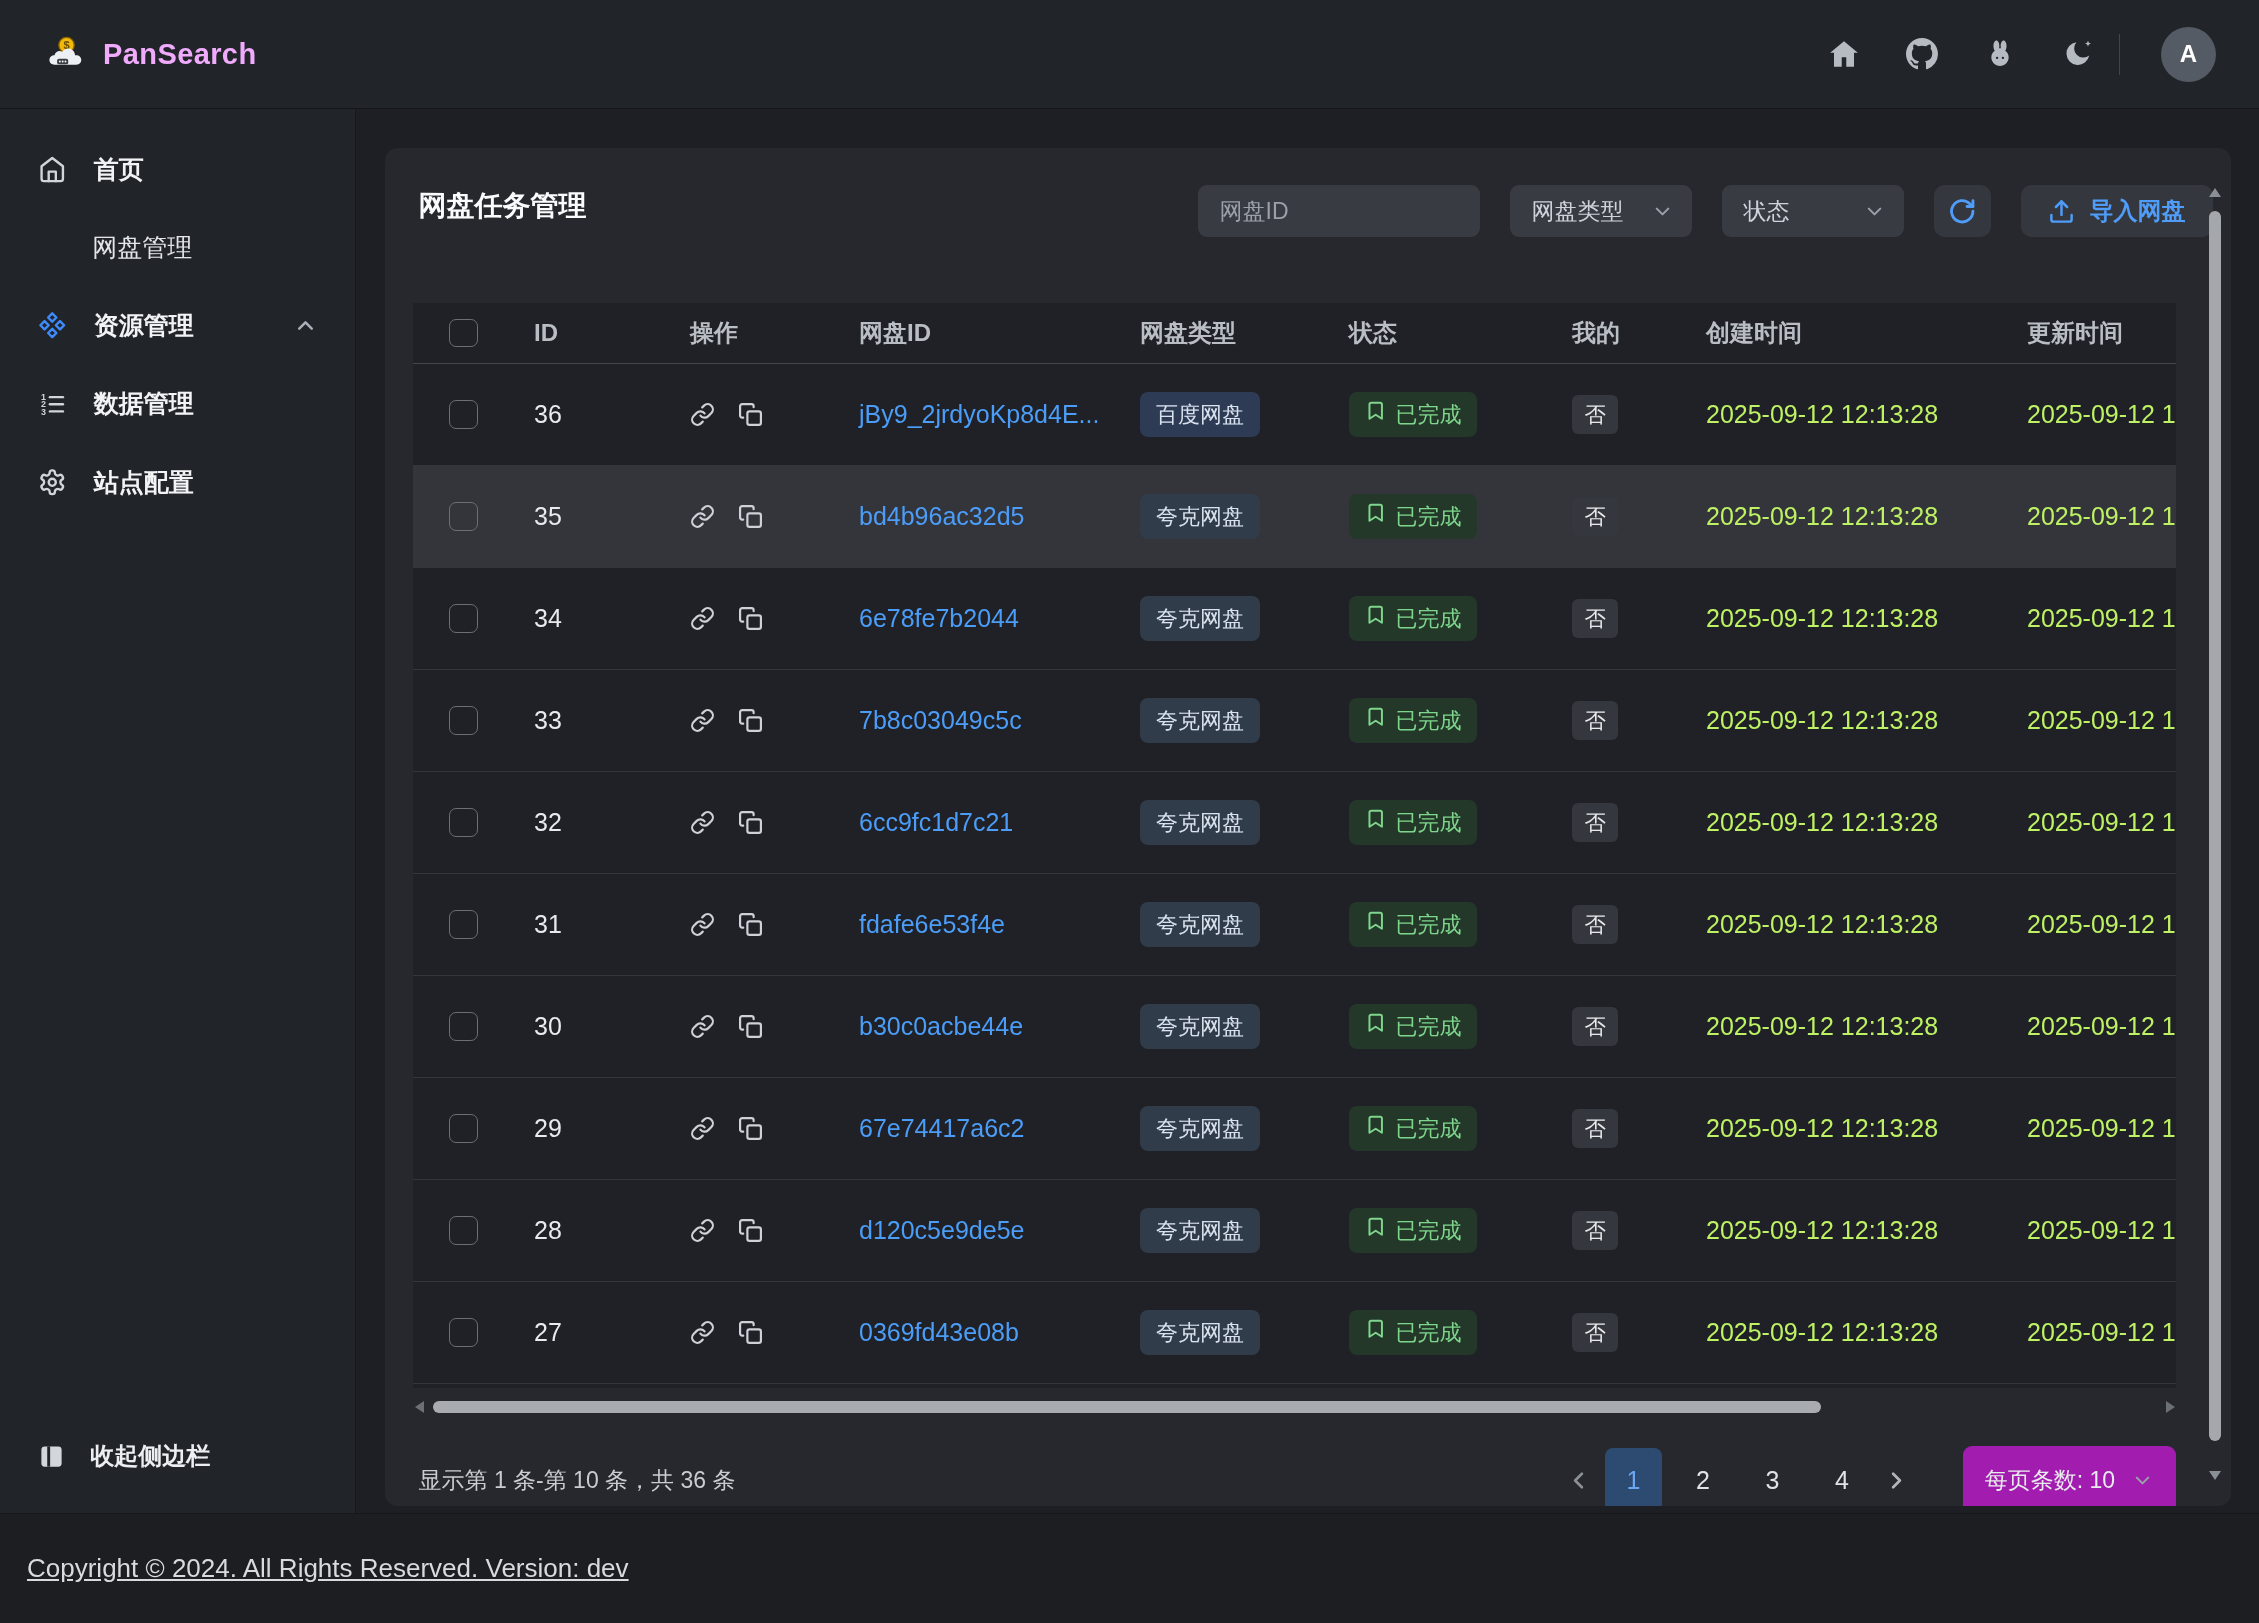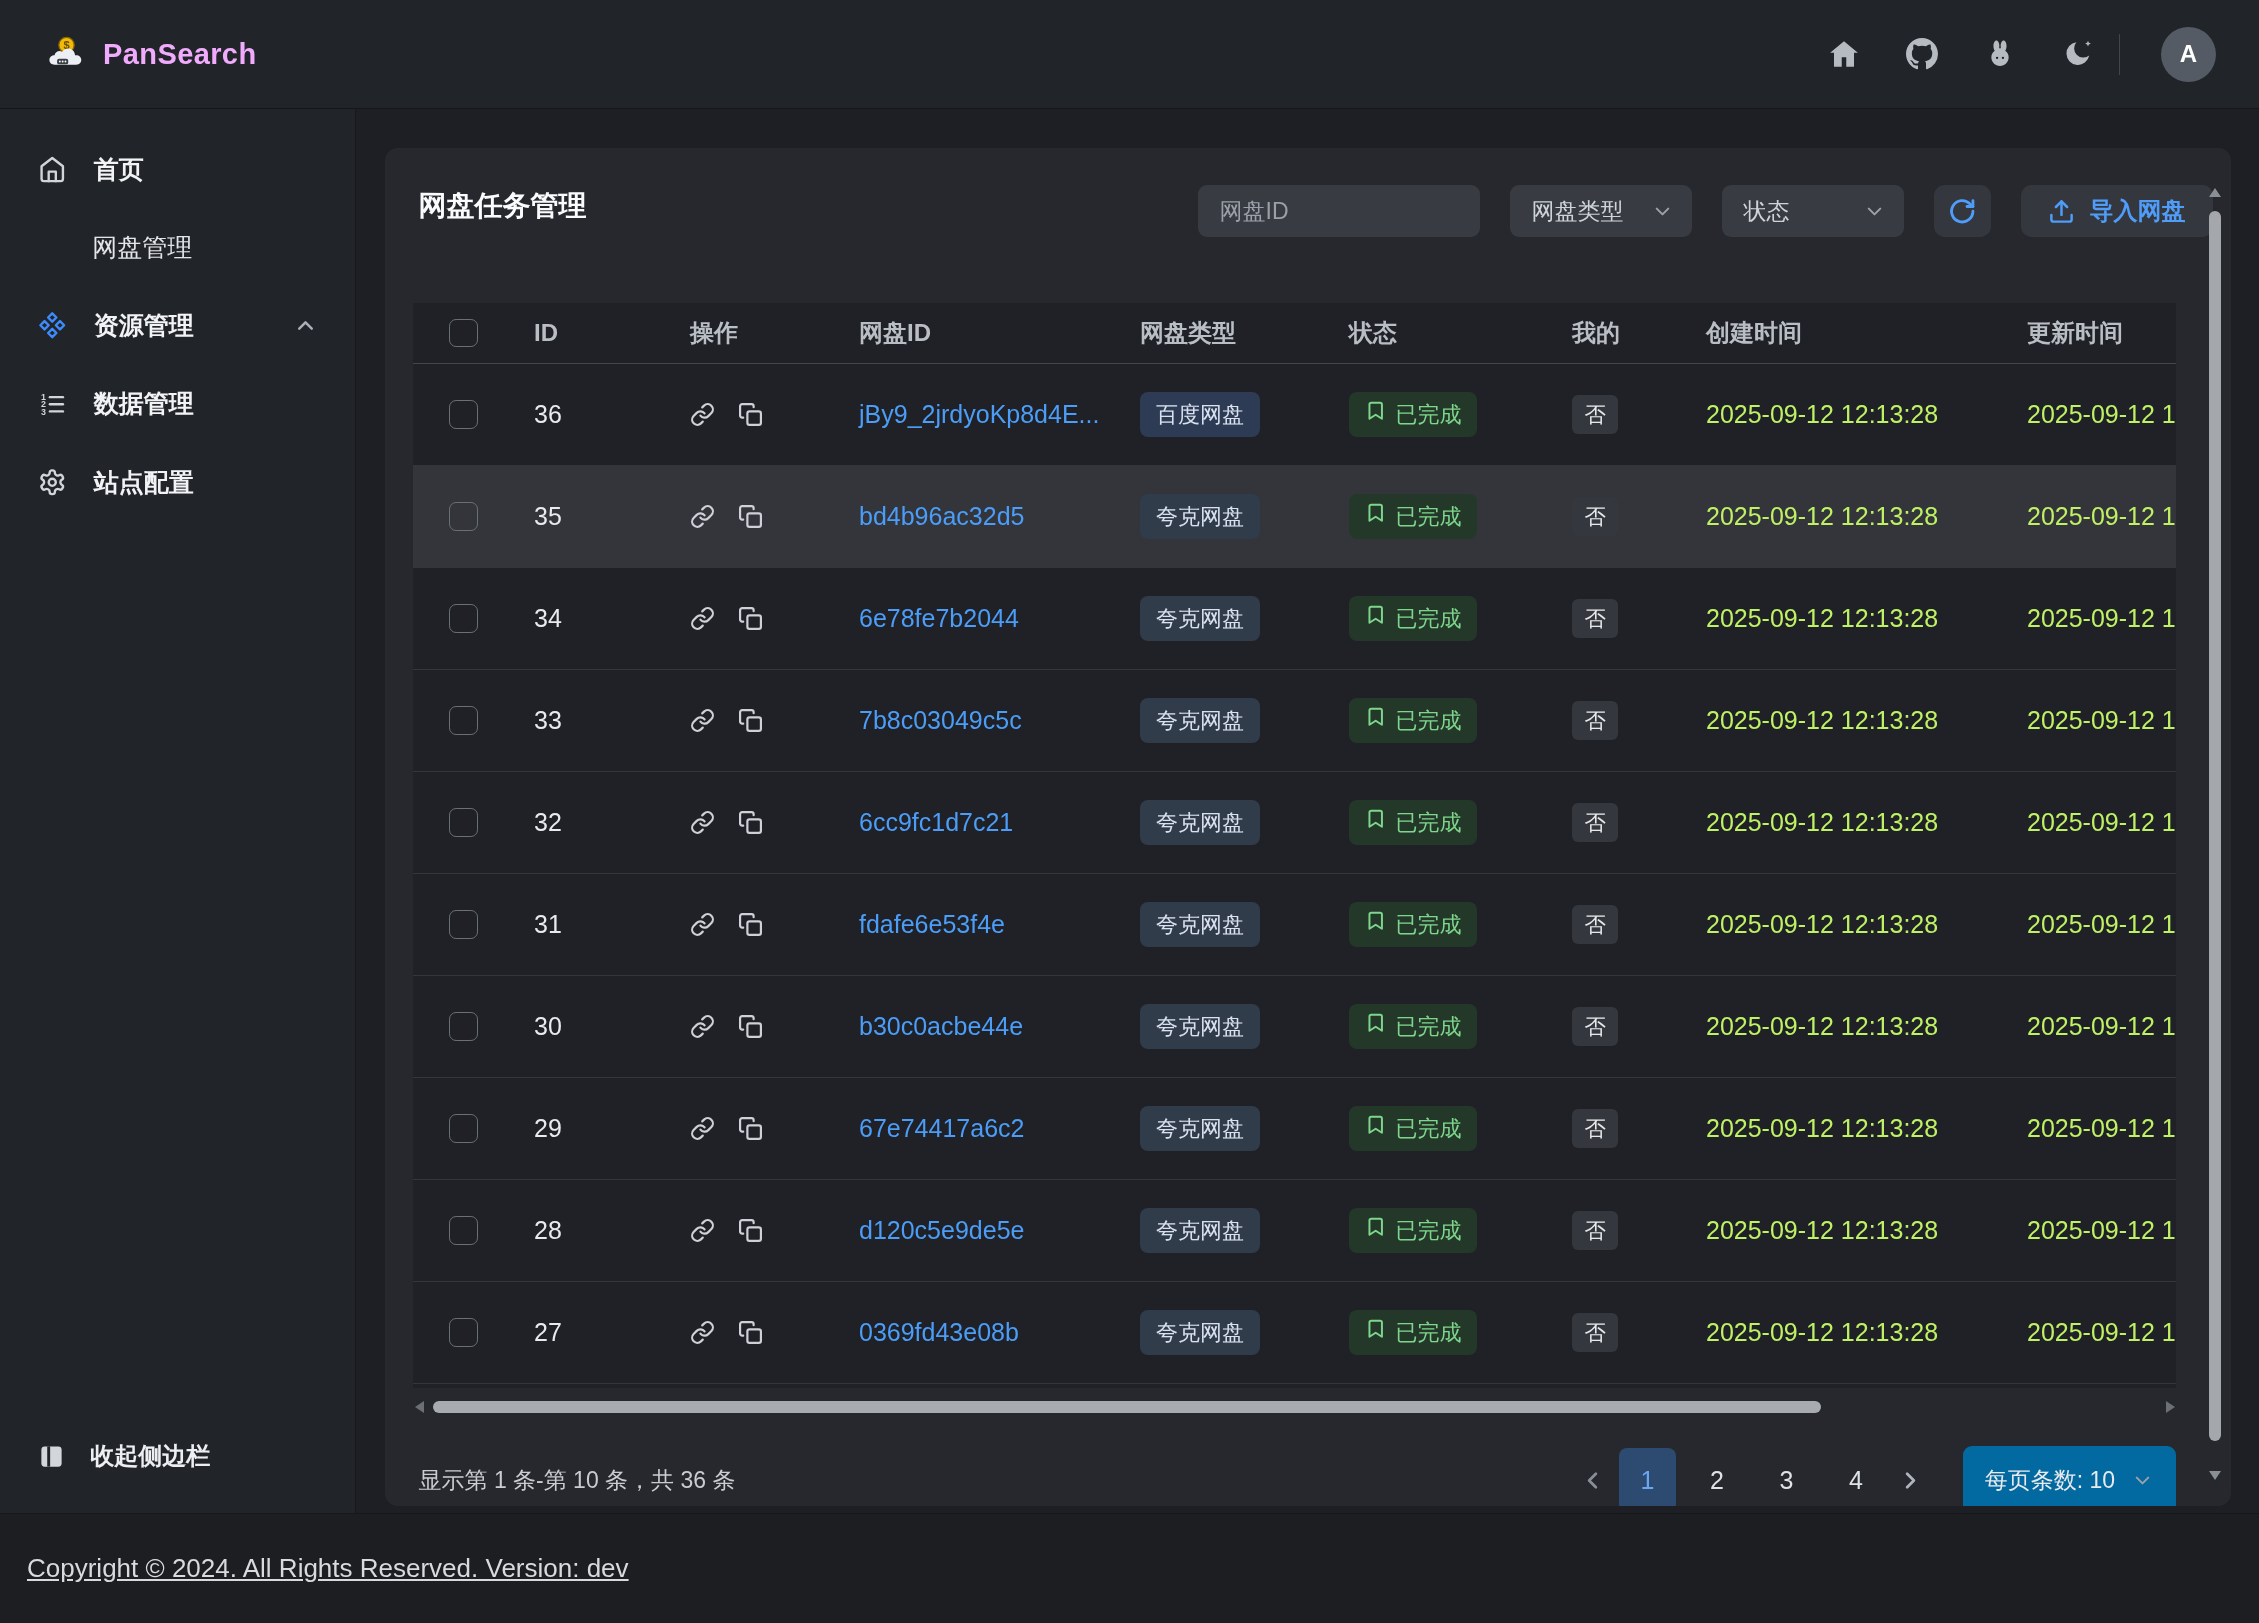--- a/index.html
+++ b/index.html
@@ -140,21 +140,21 @@
   .pager-info { font-size:23px; color:#c9ccd1; }
   .pager-right { margin-left:auto; display:flex; align-items:center; gap:12.5px; }
   .pg-chev { width:27px; height:27px; color:#8a8f96; cursor:pointer; }
   .pg-chev.next { color:#b0b5bb; }
   .pg-num {
     min-width:57px; height:64px; display:flex; align-items:center; justify-content:center;
     font-size:25px; color:#dfe2e6; border-radius:8px; cursor:pointer;
   }
   .pg-num.active { background:#2d4a70; color:#6ba6f5; }
   .page-size {
-    height:68px; background:#0369a1; border-radius:9px; margin-left:27px;
+    height:68px; background:#a21caf; border-radius:9px; margin-left:41px;
     display:flex; align-items:center; gap:16px; padding:0 21.4px;
     font-size:23px; color:#e8eaed; cursor:pointer;
   }
   .page-size .sel-chev { color:#9aa0a8; }
 
   
   .footer {
     position:absolute; left:0; top:1513px; width:2260px; height:110px;
     background:#1c1e22; border-top:0.9px solid #16171b;
     display:flex; align-items:center; padding-left:27px;

